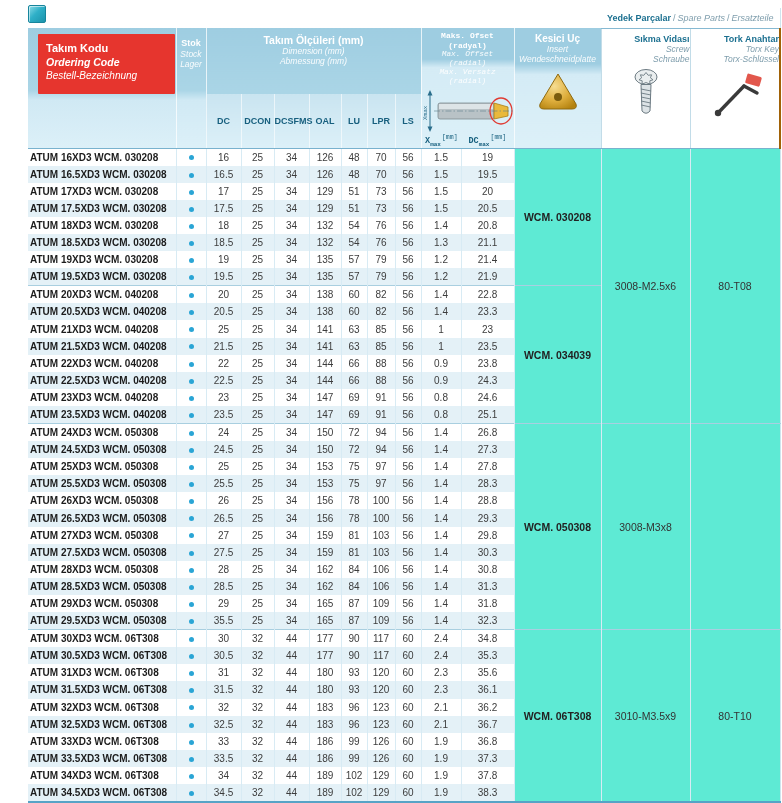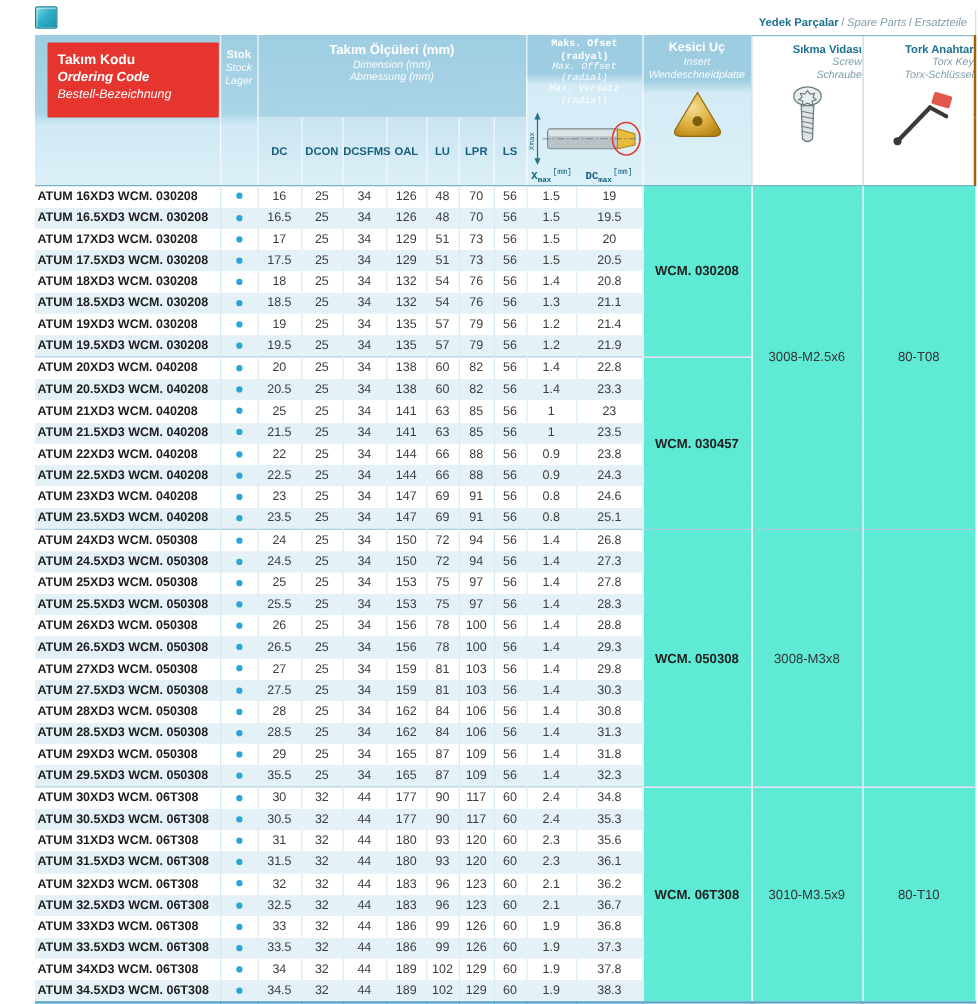--- a/index.html
+++ b/index.html
@@ -320,21 +320,21 @@
           <td class="stock"><span class="dot"></span></td>
           <td class="num">20</td>
           <td class="num">25</td>
           <td class="num">34</td>
           <td class="num">138</td>
           <td class="num">60</td>
           <td class="num">82</td>
           <td class="num">56</td>
           <td class="num">1.4</td>
           <td class="num">22.8</td>
-          <td class="span-cell insert-cell" rowspan="8">WCM. 030457</td>
+          <td class="span-cell insert-cell" rowspan="8">WCM. 034039</td>
         </tr>
         <tr class="stripe">
           <td class="code">ATUM 20.5XD3 WCM. 040208</td>
           <td class="stock"><span class="dot"></span></td>
           <td class="num">20.5</td>
           <td class="num">25</td>
           <td class="num">34</td>
           <td class="num">138</td>
           <td class="num">60</td>
           <td class="num">82</td>

